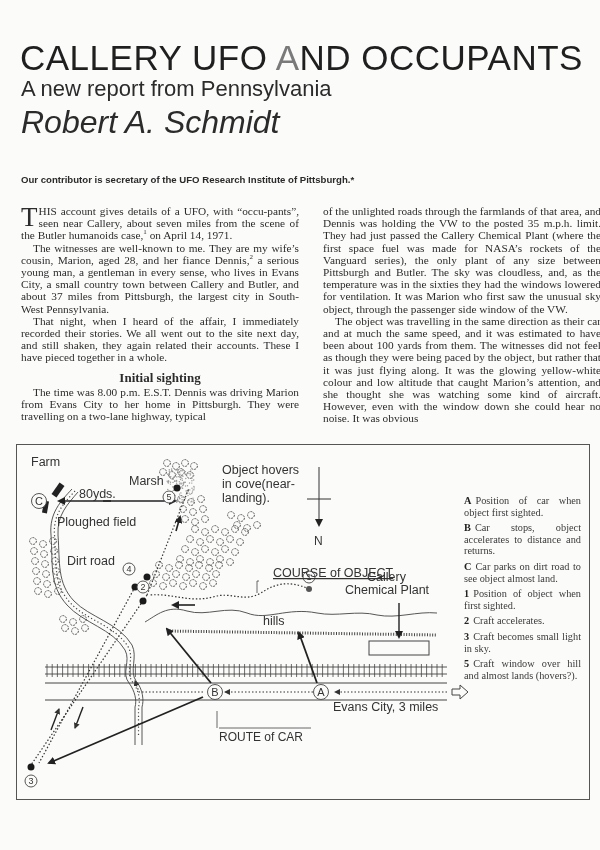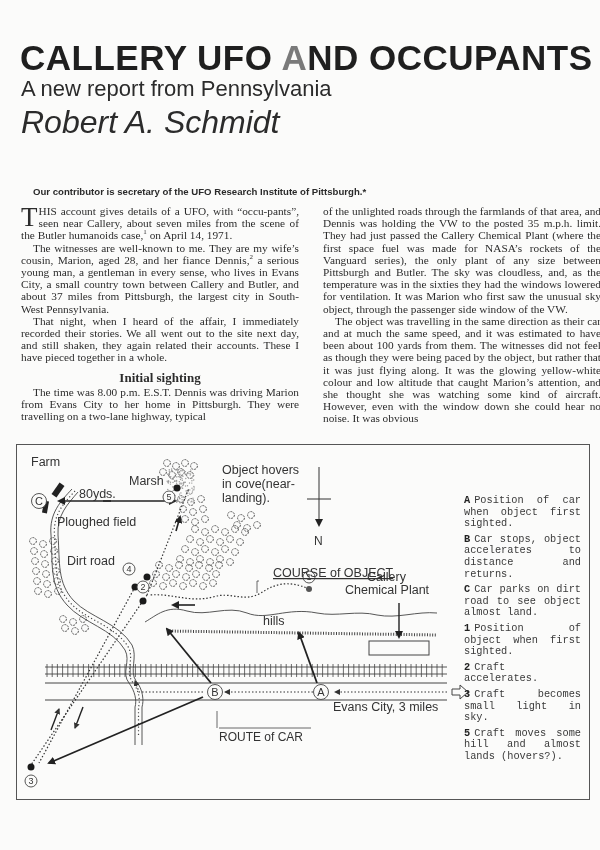--- a/index.html
+++ b/index.html
@@ -3,36 +3,36 @@
 <meta charset="utf-8">
 <style>
   html, body { margin: 0; padding: 0; }
   body {
     width: 600px; height: 850px; background: #fbfbfa; position: relative; overflow: hidden;
     color: #2a2a2a;
   }
 
   #title {
     position: absolute; left: 20px; top: 38px; margin: 0;
-    font-family: "Liberation Sans", sans-serif; font-weight: bold;
+    font-family: "Liberation Sans", sans-serif; font-weight: normal;
     font-size: 35px; letter-spacing: 0.5px; color: #1f1f1f; white-space: nowrap;
   }
   #title .grey { color: #7a7a7a; }
   #subtitle {
     position: absolute; left: 21px; top: 76px; margin: 0;
     font-family: "Liberation Sans", sans-serif; font-size: 22px; color: #2b2b2b; font-weight: normal;
     white-space: nowrap;
   }
   #author {
     position: absolute; left: 21px; top: 104px; margin: 0;
     font-family: "Liberation Sans", sans-serif; font-style: italic; font-size: 32px; color: #2b2b2b;
     white-space: nowrap;
   }
   #standfirst {
-    position: absolute; left: 21px; top: 174px; margin: 12px;
+    position: absolute; left: 21px; top: 174px; margin: 0;
     font-family: "Liberation Sans", sans-serif; font-weight: bold; font-size: 9.6px; color: #2a2a2a;
     white-space: nowrap;
   }
 
   .col {
     position: absolute; top: 205px; width: 278px;
     font-family: "Liberation Serif", serif; font-size: 11.3px; line-height: 12.2px;
     text-align: justify; color: #2c2c2c;
   }
   #col-left { left: 21px; }
@@ -49,21 +49,21 @@
 
   #figure {
     position: absolute; left: 16px; top: 444px; width: 572px; height: 354px;
     border: 1px solid #555; background: #fbfbfa;
   }
   #figure svg { position: absolute; left: 0; top: 0; }
   .dlabel { font-family: "Liberation Sans", sans-serif; fill: #333; }
 
   #legend {
     position: absolute; left: 463px; top: 495px; width: 117px;
-    font-family: Liberation Mono, monospace; font-size: 10.3px; line-height: 11.6px;
+    font-family: Liberation Serif, serif; font-size: 10.3px; line-height: 11.6px;
     color: #3a3a3a; text-align: justify;
   }
   #legend .item { margin-bottom: 4px; }
   #legend .key { font-weight: bold; margin-right: 4px; color: #222; }
 </style>
 </head>
 <body>
 
 <h1 id="title"><span>CALLERY UFO </span><span class="grey">A</span><span>ND OCCUPANTS</span></h1>
 <h2 id="subtitle">A new report from Pennsylvania</h2>
@@ -541,15 +541,15 @@
     <text class="dlabel" x="316" y="266" font-size="12.5">Evans City, 3 miles</text>
   </svg>
 
   <div id="legend" style="left: 447px; top: 50px; position: absolute;">
   <div class="item"><span class="key">A</span><span>Position of car when object first sighted.</span></div>
       <div class="item"><span class="key">B</span><span>Car stops, object accelerates to distance and returns.</span></div>
       <div class="item"><span class="key">C</span><span>Car parks on dirt road to see object almost land.</span></div>
       <div class="item"><span class="key">1</span><span>Position of object when first sighted.</span></div>
       <div class="item"><span class="key">2</span><span>Craft accelerates.</span></div>
       <div class="item"><span class="key">3</span><span>Craft becomes small light in sky.</span></div>
-      <div class="item"><span class="key">5</span><span>Craft moves some hill and almost lands (hovers?).</span></div>
+      <div class="item"><span class="key">5</span><span>Craft window over hill and almost lands (hovers?).</span></div>
     </div>
 </div>
 
 </body></html>

